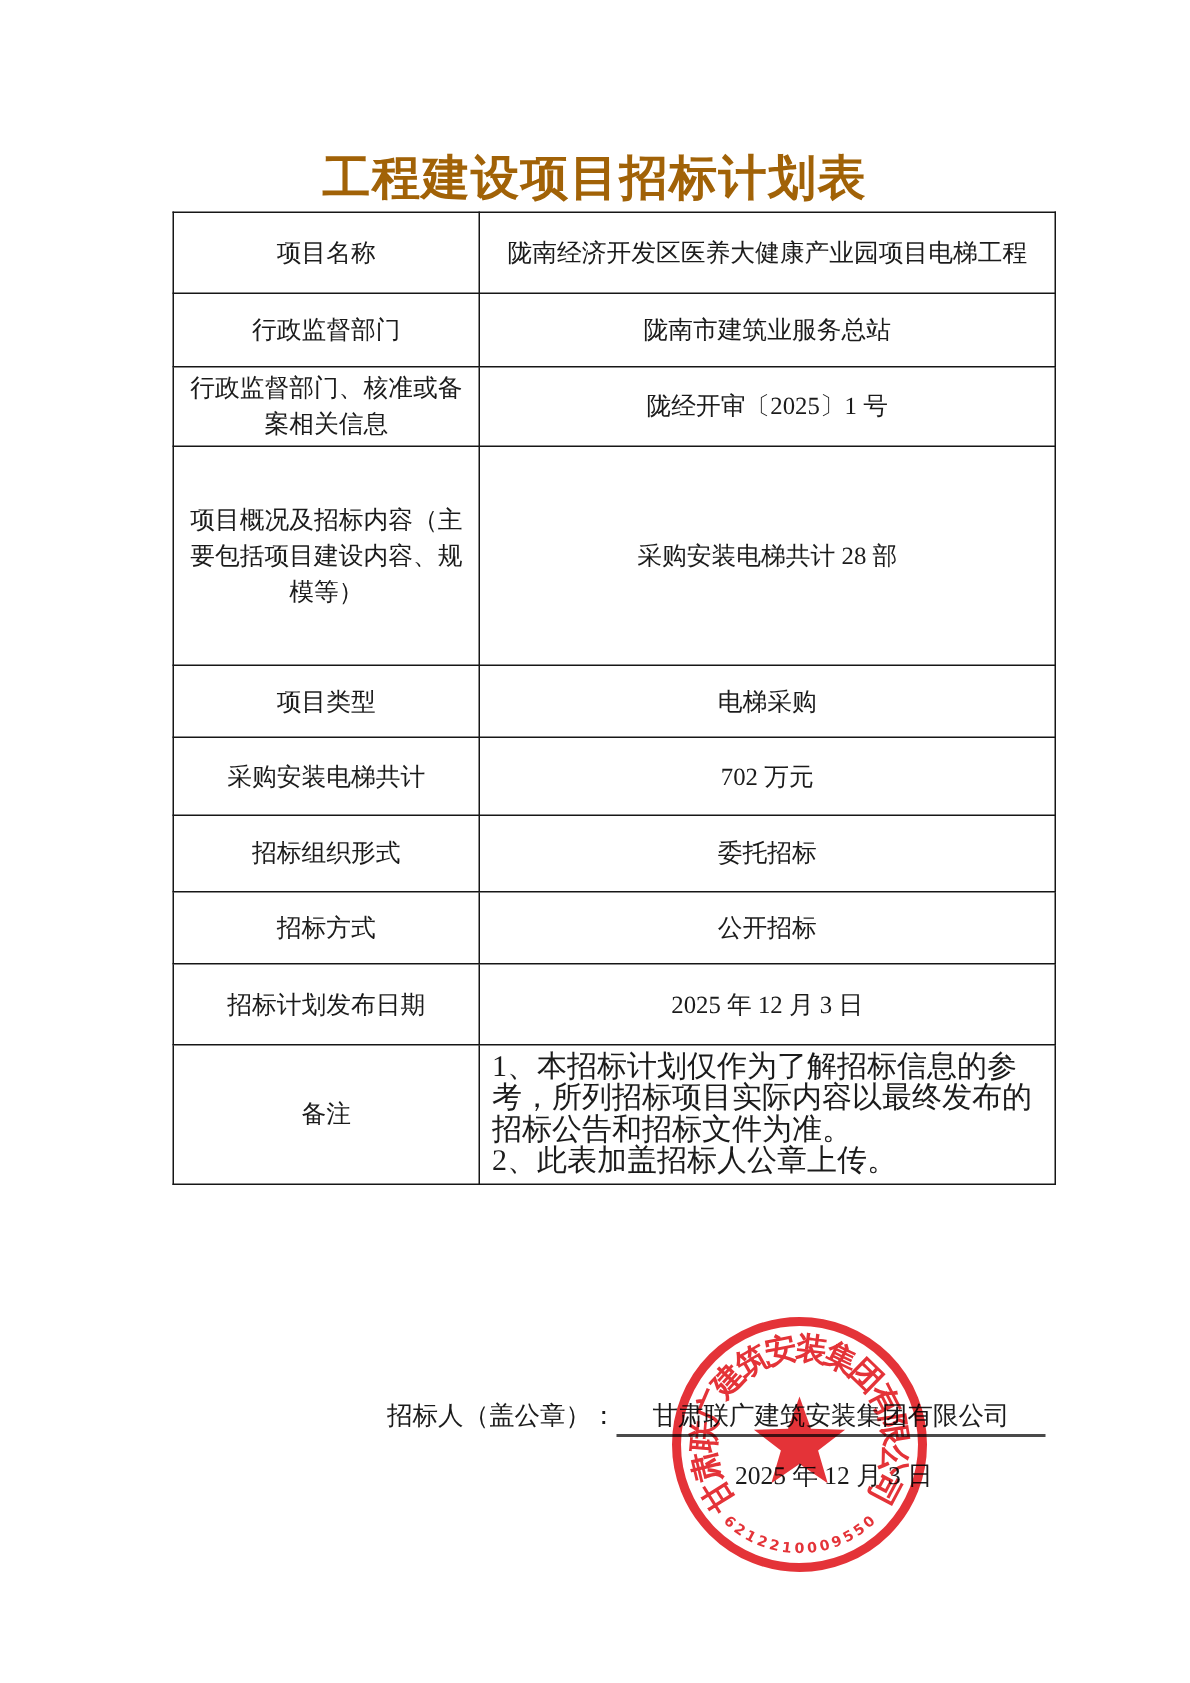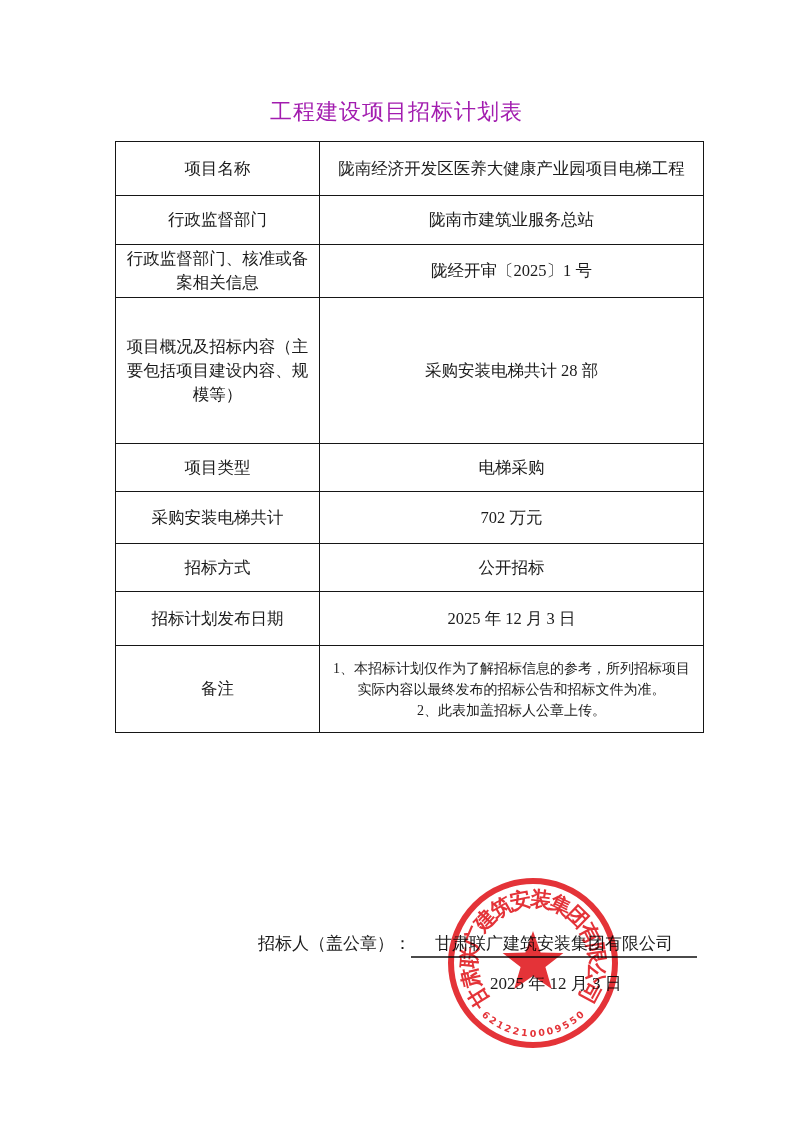--- a/index.html
+++ b/index.html
@@ -11,24 +11,24 @@
     overflow: hidden;
     font-family: "Liberation Serif", "DejaVu Serif", serif;
     color: #1b1b1b;
   }
   .title {
     position: absolute;
     left: 0; right: 0;
     top: 97px;
     margin: 0;
     text-align: center;
-    font-size: 22px;
-    font-weight: normal;
+    font-size: 32px;
+    font-weight: bold;
     letter-spacing: 1px;
-    color: #a21caf;
+    color: #a16207;
   }
   table.plan-table {
     position: absolute;
     left: 115px;
     top: 141px;
     width: 570px;
     border-collapse: collapse;
     table-layout: fixed;
   }
   table.plan-table td {
@@ -41,22 +41,22 @@
   td.cell-label {
     width: 195px;
     text-align: center;
   }
   td.cell-value {
     width: 375px;
     text-align: center;
     padding: 2px 8px;
   }
   td.cell-value.remark {
-    text-align: center;
-    font-size: 14px;
+    text-align: left;
+    font-size: 20px;
     line-height: 21px;
     white-space: pre-line;
     padding: 4px 8px;
   }
   .signer-line {
     position: absolute;
     left: 258px;
     top: 931px;
     font-size: 17px;
     line-height: 26px;
@@ -134,20 +134,24 @@
         <td class="cell-label">项目概况及招标内容（主要包括项目建设内容、规模等）</td>
         <td class="cell-value">采购安装电梯共计 28 部</td>
       </tr>
       <tr style="height:48px">
         <td class="cell-label">项目类型</td>
         <td class="cell-value">电梯采购</td>
       </tr>
       <tr style="height:52px">
         <td class="cell-label">采购安装电梯共计</td>
         <td class="cell-value">702 万元</td>
+      </tr>
+      <tr style="height:51px">
+        <td class="cell-label">招标组织形式</td>
+        <td class="cell-value">委托招标</td>
       </tr>
       <tr style="height:48px">
         <td class="cell-label">招标方式</td>
         <td class="cell-value">公开招标</td>
       </tr>
       <tr style="height:54px">
         <td class="cell-label">招标计划发布日期</td>
         <td class="cell-value">2025 年 12 月 3 日</td>
       </tr>
       <tr style="height:87px">

